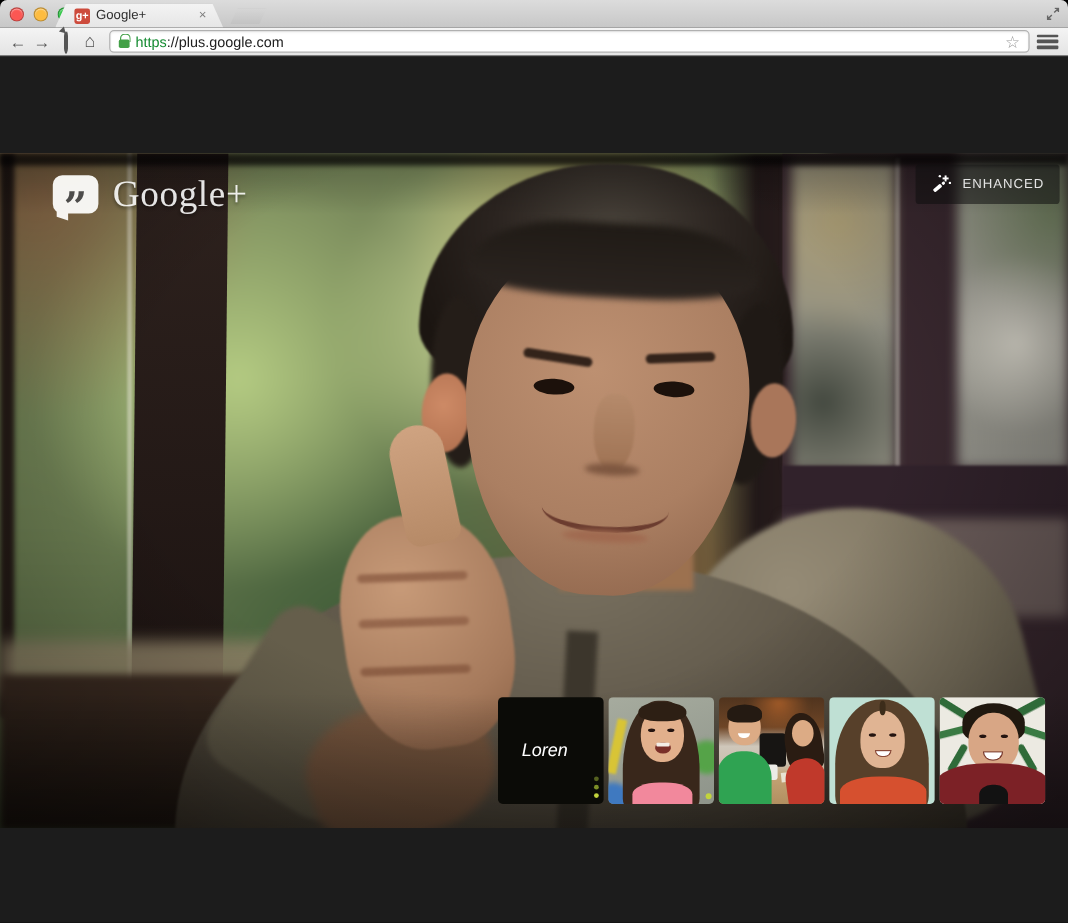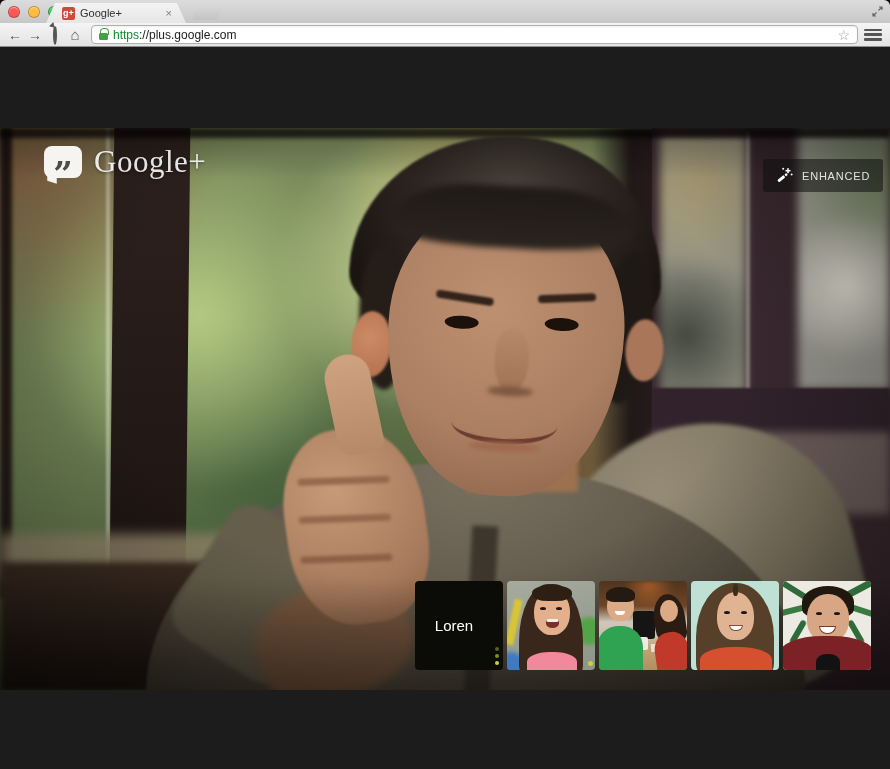--- a/index.html
+++ b/index.html
@@ -129,29 +129,29 @@
 
   
   .watermark{position:absolute;left:44px;top:16px;display:flex;align-items:center;gap:12px;z-index:5;opacity:.95;}
   .wm-badge{width:38px;height:32px;background:#fdfdfb;border-radius:8px;position:relative;
     display:flex;align-items:center;justify-content:center;}
   .wm-badge::after{content:"";position:absolute;left:3px;bottom:-4px;width:10px;height:10px;background:#fdfdfb;transform:rotate(18deg) skew(18deg);}
   .wm-quote{font-family:"DejaVu Serif",serif;font-weight:bold;font-size:34px;color:#4c4c4c;transform:translateY(34%);line-height:1;}
   .wm-text{font-family:"Liberation Serif",serif;font-size:31px;color:rgba(255,255,255,.93);letter-spacing:.5px;text-shadow:0 1px 3px rgba(0,0,0,.45);}
 
   
-  .enhanced{position:absolute;left:763px;top:31px;height:33px;padding:0 13px;border-radius:3px;
+  .enhanced{position:absolute;left:763px;top:9px;height:33px;padding:0 13px;border-radius:3px;
     background:rgba(14,14,14,.55);display:flex;align-items:center;gap:9px;z-index:5;}
   .enh-label{font-size:11px;color:#e3e3e3;letter-spacing:.8px;}
 
   
   .filmstrip{position:absolute;left:415px;top:453px;display:flex;gap:4px;z-index:6;}
   .tile{width:88px;height:89px;border-radius:4px;overflow:hidden;position:relative;flex:0 0 auto;}
   .tile *{position:absolute;}
-  .tile-name{background:#0b0b07;}
+  .tile-name{background:#0b0b07;font-style:italic;}
   .tile-name .nm{position:absolute;left:0;right:10px;top:0;bottom:0;display:flex;align-items:center;justify-content:center;
     color:#fff;font-size:15px;}
   .dots{right:4px;bottom:5px;display:flex;flex-direction:column;gap:3px;}
   .dots i{position:static;display:block;width:4px;height:4px;border-radius:50%;}
   .dots i:nth-child(1){background:#55611f;}
   .dots i:nth-child(2){background:#7d8f27;}
   .dots i:nth-child(3){background:var(--audio-green);}
   .dot-single{right:2px;bottom:4px;width:5px;height:5px;border-radius:50%;background:var(--audio-green);}
 
   

